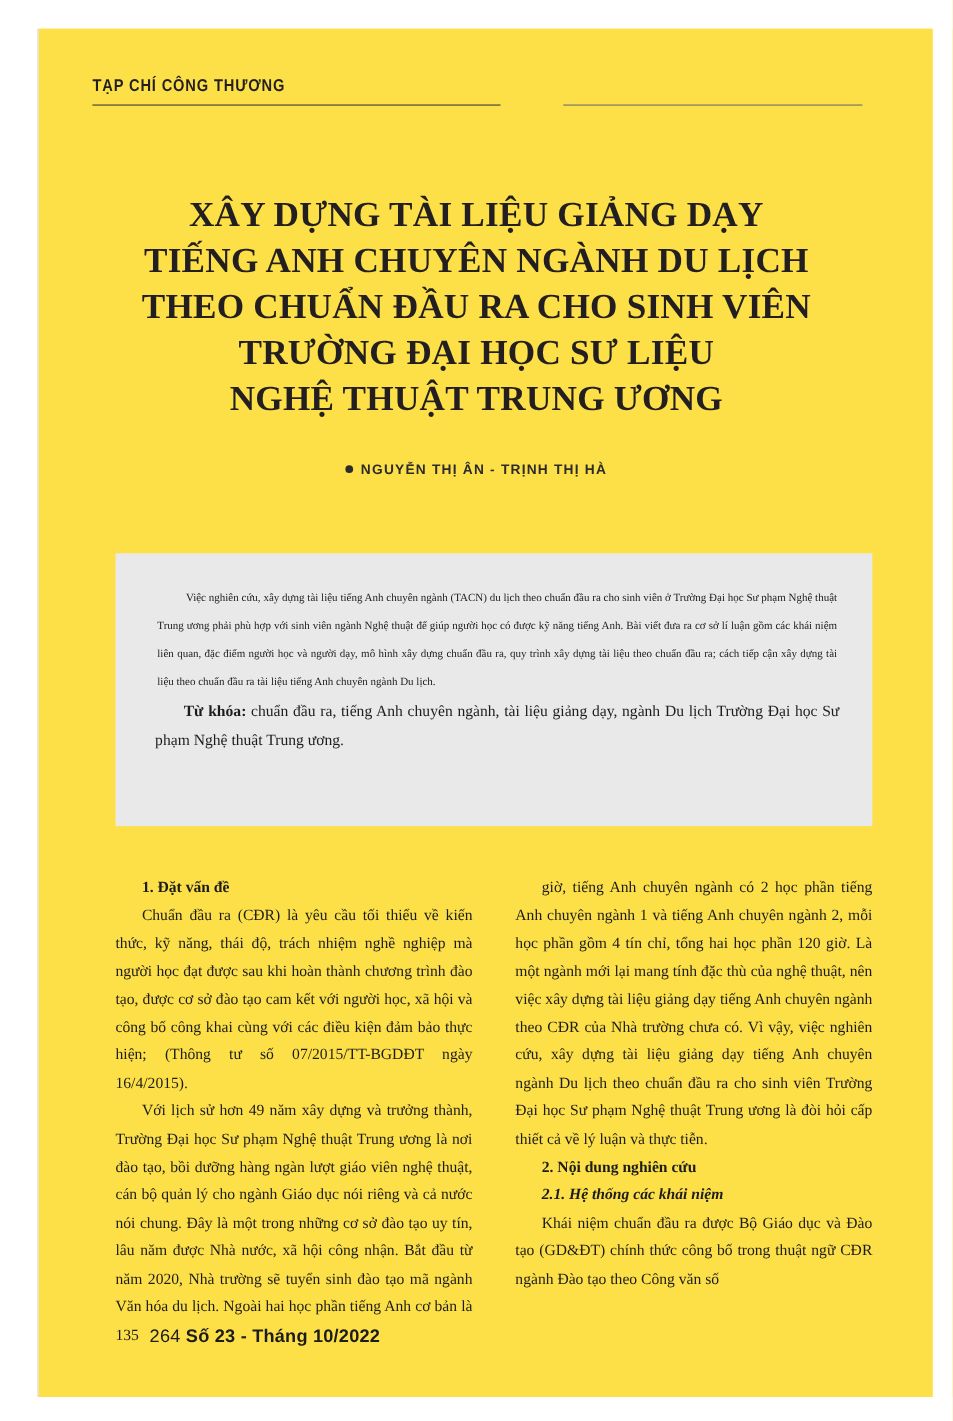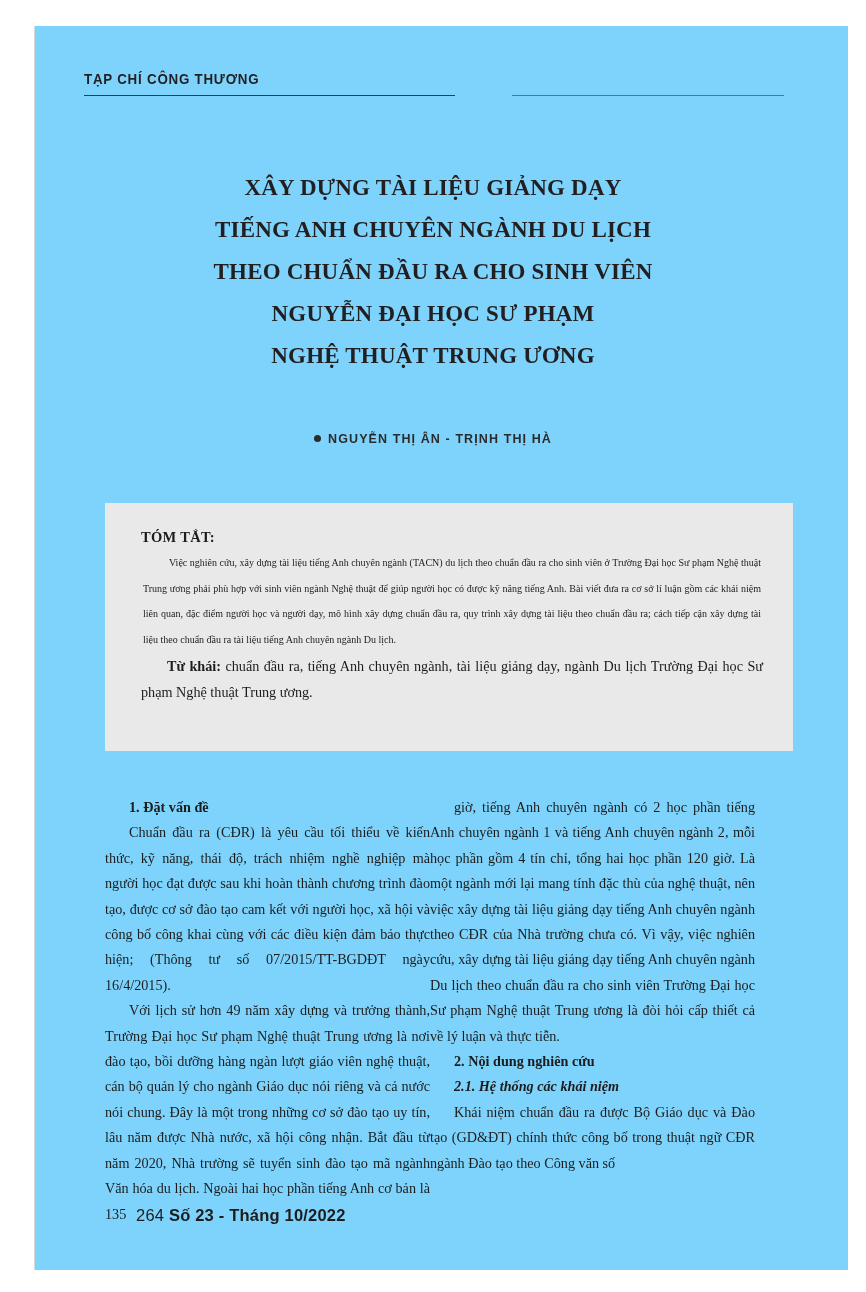--- a/index.html
+++ b/index.html
@@ -14,21 +14,21 @@
     position: relative;
     font-family: "Liberation Serif", "DejaVu Serif", serif;
     color: #1c1c1c;
     overflow: hidden;
   }
 
   
   .page {
     position: absolute;
     inset: 0;
-    background: #7dd3fc;
+    background: #fde047;
   }
   .scan-edge-left {
     position: absolute;
     left: 0; top: 0;
     width: 34px; height: 100%;
     background: #ffffff;
     border-right: 1px solid #d8d8d8;
   }
   .scan-edge-top {
     position: absolute;
@@ -87,35 +87,35 @@
 
   
   .article-title {
     position: absolute;
     left: 80px;
     top: 152px;
     width: 706px;
     text-align: center;
     font-family: "Liberation Serif", "DejaVu Serif", serif;
     font-weight: 700;
-    font-size: 23px;
+    font-size: 32px;
     line-height: 42px;
     letter-spacing: 0.2px;
     color: #231f20;
   }
   .article-title .tline {
     display: block;
     white-space: nowrap;
   }
 
   
   .authors {
     position: absolute;
     left: 80px;
-    top: 432px;
+    top: 420px;
     width: 706px;
     text-align: center;
     font-family: "Liberation Sans", "DejaVu Sans", sans-serif;
     font-weight: 700;
     font-size: 12.5px;
     letter-spacing: 1.1px;
     color: #2b2b2b;
   }
   .authors .bullet {
     display: inline-block;
@@ -170,20 +170,21 @@
     font-style: normal;
   }
 
   
   .columns {
     position: absolute;
     left: 105px;
     top: 795px;
     width: 688px;
     display: flex;
+    gap: 39px;
   }
   .col {
     width: 325px;
     font-size: 14.2px;
     line-height: 25.4px;
     text-align: justify;
     color: #1c1c1c;
   }
   .col p {
     margin: 0;
@@ -235,32 +236,31 @@
     <div class="masthead-rules">
       <div class="rule-left"></div>
       <div class="rule-right"></div>
     </div>
   </div>
 
   <h1 class="article-title">
     <span class="tline">XÂY DỰNG TÀI LIỆU GIẢNG DẠY</span>
     <span class="tline">TIẾNG ANH CHUYÊN NGÀNH DU LỊCH</span>
     <span class="tline">THEO CHUẨN ĐẦU RA CHO SINH VIÊN</span>
-    <span class="tline">NGUYỄN ĐẠI HỌC SƯ PHẠM</span>
+    <span class="tline">TRƯỜNG ĐẠI HỌC SƯ LIỆU</span>
     <span class="tline">NGHỆ THUẬT TRUNG ƯƠNG</span>
   </h1>
 
   <div class="authors">
     <span class="bullet"></span><span>NGUYỄN THỊ ÂN  -  TRỊNH THỊ HÀ</span>
   </div>
 
   <section class="abstract-box">
-    <div class="abstract-heading">TÓM TẮT:</div>
     <p class="abstract-body">Việc nghiên cứu, xây dựng tài liệu tiếng Anh chuyên ngành (TACN) du lịch theo chuẩn đầu ra cho sinh viên ở Trường Đại học Sư phạm Nghệ thuật Trung ương phải phù hợp với sinh viên ngành Nghệ thuật để giúp người học có được kỹ năng tiếng Anh. Bài viết đưa ra cơ sở lí luận gồm các khái niệm liên quan, đặc điểm người học và người dạy, mô hình xây dựng chuẩn đầu ra, quy trình xây dựng tài liệu theo chuẩn đầu ra; cách tiếp cận xây dựng tài liệu theo chuẩn đầu ra tài liệu tiếng Anh chuyên ngành Du lịch.</p>
-    <p class="abstract-keywords"><span class="kw-label">Từ khái:</span><span> chuẩn đầu ra, tiếng Anh chuyên ngành, tài liệu giảng dạy, ngành Du lịch Trường Đại học Sư phạm Nghệ thuật Trung ương.</span></p>
+    <p class="abstract-keywords"><span class="kw-label">Từ khóa:</span><span> chuẩn đầu ra, tiếng Anh chuyên ngành, tài liệu giảng dạy, ngành Du lịch Trường Đại học Sư phạm Nghệ thuật Trung ương.</span></p>
   </section>
 
   <div class="columns">
 
     <div class="col">
       <p class="h-sec">1. Đặt vấn đề</p>
       <p>Chuẩn đầu ra (CĐR) là yêu cầu tối thiểu về kiến thức, kỹ năng, thái độ, trách nhiệm nghề nghiệp mà người học đạt được sau khi hoàn thành chương trình đào tạo, được cơ sở đào tạo cam kết với người học, xã hội và công bố công khai cùng với các điều kiện đảm bảo thực hiện; (Thông tư số 07/2015/TT-BGDĐT ngày 16/4/2015).</p>
       <p>Với lịch sử hơn 49 năm xây dựng và trưởng thành, Trường Đại học Sư phạm Nghệ thuật Trung ương là nơi đào tạo, bồi dưỡng hàng ngàn lượt giáo viên nghệ thuật, cán bộ quản lý cho ngành Giáo dục nói riêng và cả nước nói chung. Đây là một trong những cơ sở đào tạo uy tín, lâu năm được Nhà nước, xã hội công nhận. Bắt đầu từ năm 2020, Nhà trường sẽ tuyển sinh đào tạo mã ngành Văn hóa du lịch. Ngoài hai học phần tiếng Anh cơ bản là 135</p>
     </div>
 

